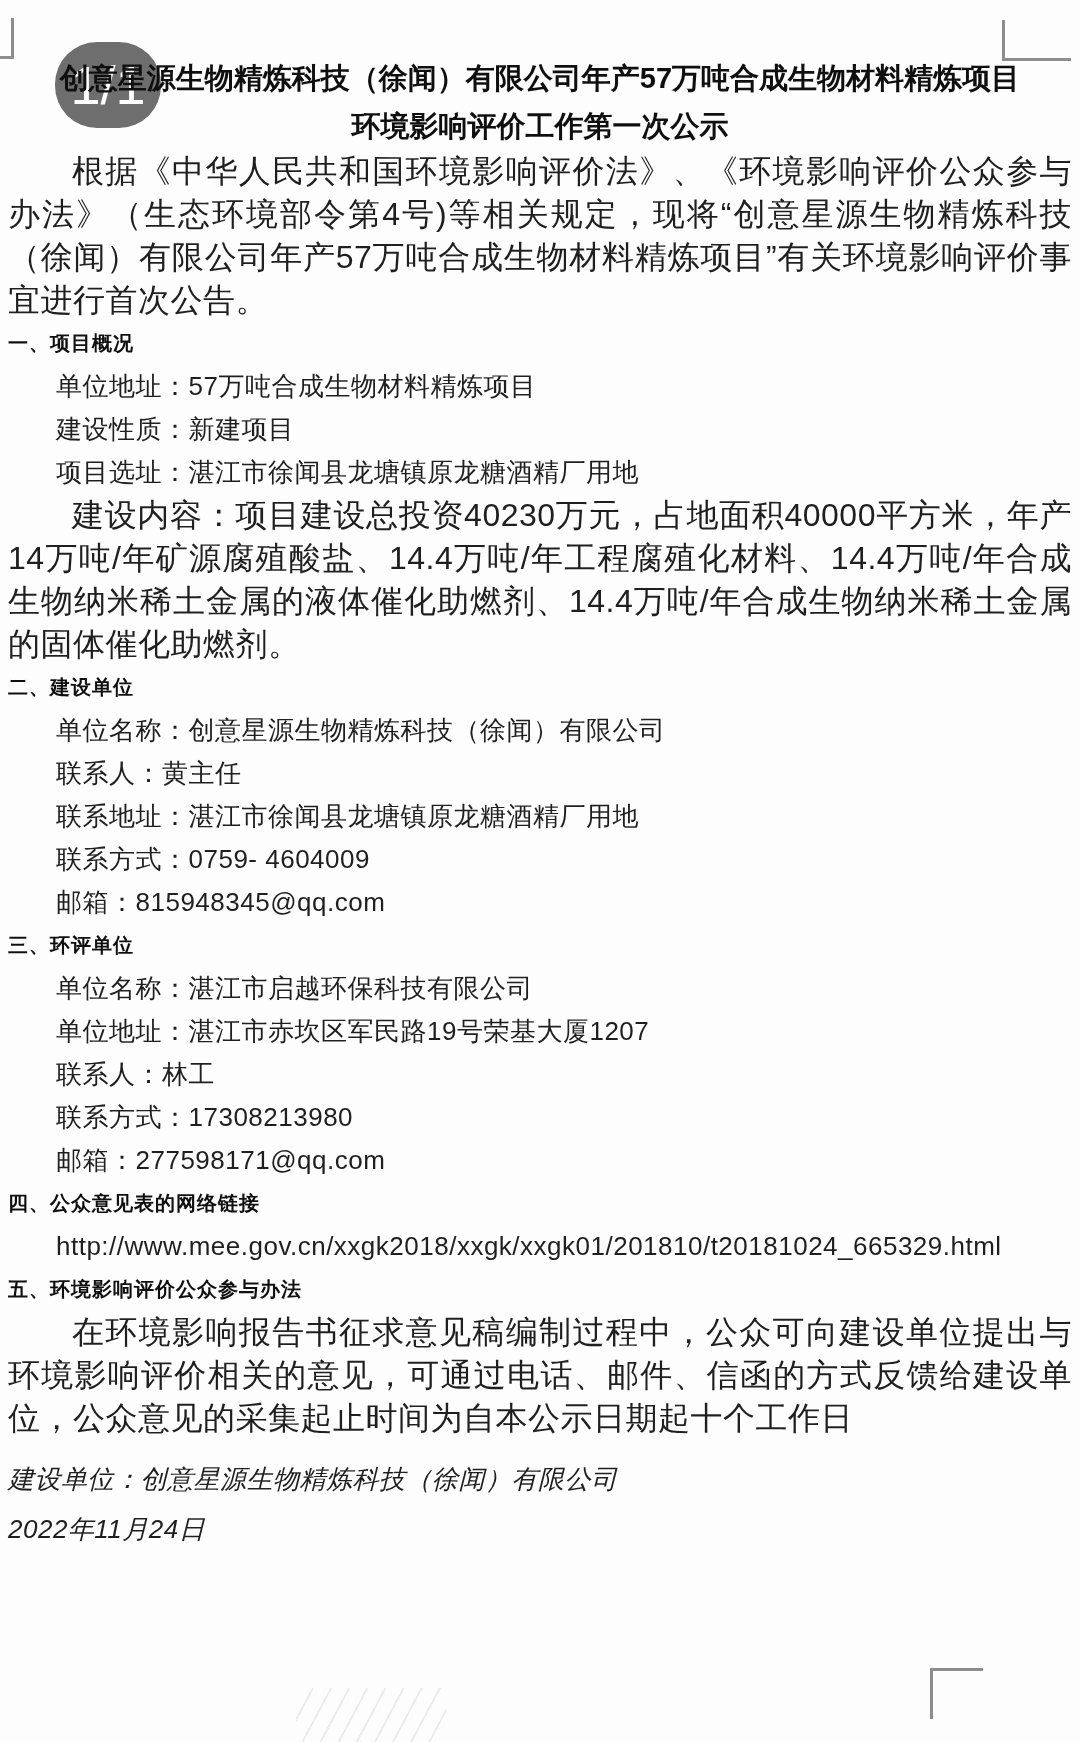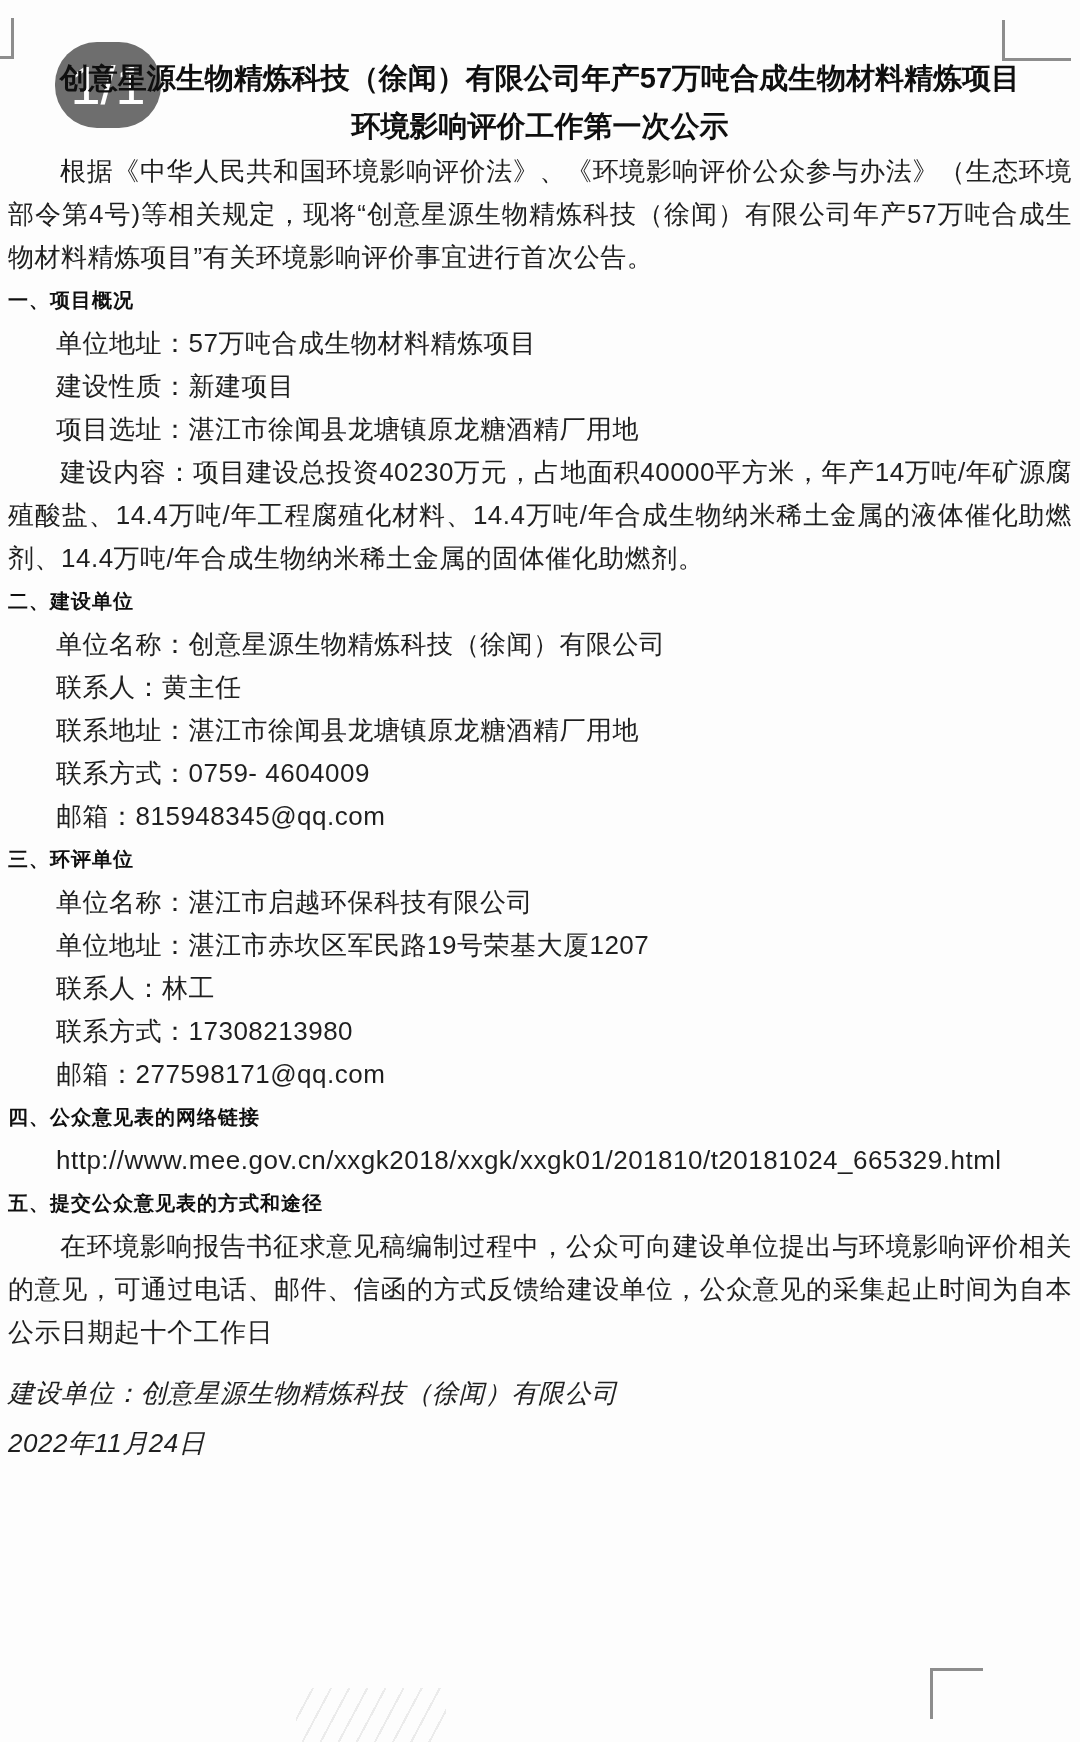--- a/index.html
+++ b/index.html
@@ -27,21 +27,21 @@
   .doc{
     position:absolute;left:0;top:0;right:0;
     padding:54px 8px 0 8px;
     z-index:1;
   }
   .title{
     text-align:center;font-weight:700;font-size:29px;line-height:48px;color:#0f0f0f;
   }
   p{margin:0;}
   .par{
-    font-size:26px;line-height:43px;
+    font-size:32px;line-height:43px;
     text-indent:2em;text-align:justify;
     letter-spacing:0.5px;
   }
   .heading{
     font-size:20px;line-height:43px;font-weight:700;color:#0f0f0f;
     letter-spacing:1px;
   }
   .item{
     font-size:26px;line-height:43px;padding-left:48px;
     letter-spacing:0.5px;
@@ -98,21 +98,21 @@
     <p class="heading">三、环评单位</p>
     <p class="item">单位名称：湛江市启越环保科技有限公司</p>
     <p class="item">单位地址：湛江市赤坎区军民路19号荣基大厦1207</p>
     <p class="item">联系人：林工</p>
     <p class="item">联系方式：17308213980</p>
     <p class="item">邮箱：277598171@qq.com</p>
 
     <p class="heading">四、公众意见表的网络链接</p>
     <p class="item">http://www.mee.gov.cn/xxgk2018/xxgk/xxgk01/201810/t20181024_665329.html</p>
 
-    <p class="heading">五、提交公众意见表的方式和途径</p>
+    <p class="heading">五、环境影响评价公众参与办法</p>
     <p class="par">在环境影响报告书征求意见稿编制过程中，公众可向建设单位提出与环境影响评价相关的意见，可通过电话、邮件、信函的方式反馈给建设单位，公众意见的采集起止时间为自本公示日期起十个工作日</p>
 
     <div class="signature">
       <p>建设单位：创意星源生物精炼科技（徐闻）有限公司</p>
       <p>2022年11月24日</p>
     </div>
 
   </div>
 </div>
 

